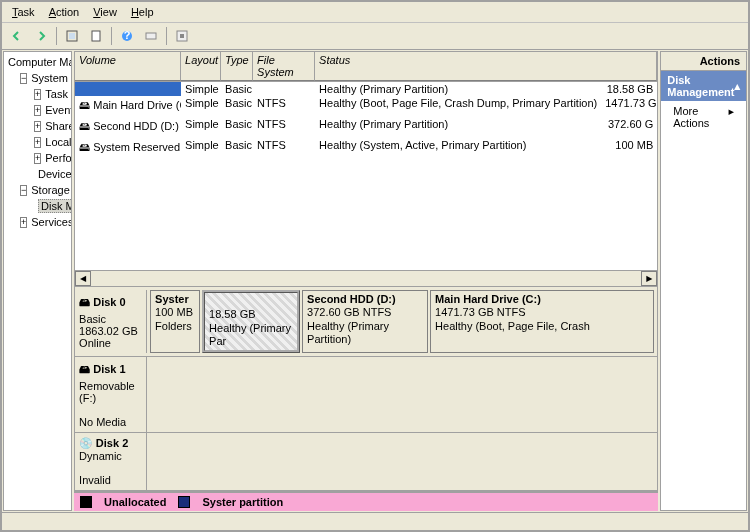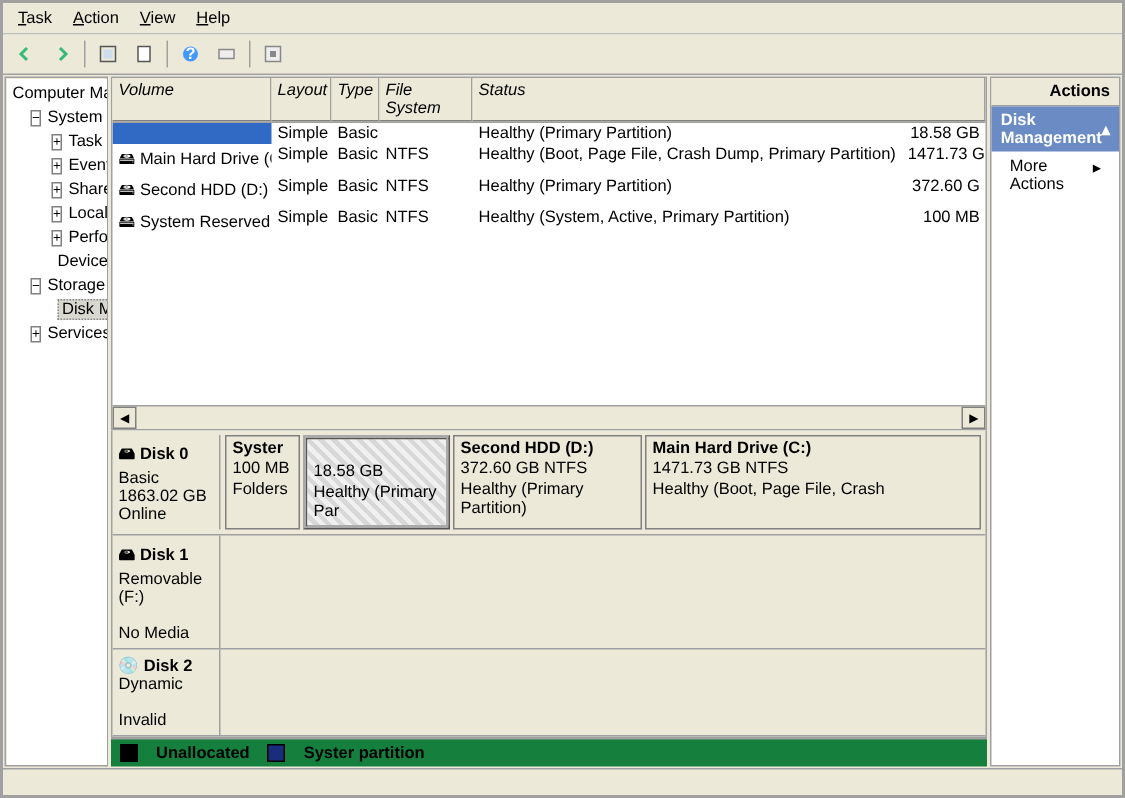--- a/index.html
+++ b/index.html
@@ -44,21 +44,21 @@
 .scrollbar-h .track { flex: 1; }
 .graphpane { background: #ece9d8; border: 1px solid #a0a0a0; border-top: none; max-height: 210px; overflow: auto; }
 .diskrow { display: flex; border-bottom: 1px solid #a0a0a0; min-height: 54px; align-items: center; }
 .diskinfo { width: 72px; padding: 4px; border-right: 1px solid #a0a0a0; }
 .diskinfo .dname { font-weight: bold; }
 .diskparts { flex: 1; display: flex; padding: 3px; gap: 2px; }
 .partition { border: 1px solid #808080; display: flex; flex-direction: row; min-width: 50px; }
 .partition .pbar { height: 10px; background: #1a2d7a; }
 .partition .pbody { padding: 2px 4px; font-size: 10px; line-height: 1.2; }
 .partition.hatched .pbody { background: repeating-linear-gradient(45deg, #f0f0f0, #f0f0f0 3px, #d8d8d8 3px, #d8d8d8 6px); }
-.legend { display: flex; gap: 12px; padding: 3px 6px; border-top: 1px solid #a0a0a0; background: #15803d; align-items: center; }
+.legend { display: flex; gap: 12px; padding: 3px 6px; border-top: 1px solid #a0a0a0; background: #f9a8d4; align-items: center; }
 .legend .sw { width: 12px; height: 12px; border: 1px solid #000; display: inline-block; }
 .legend .black { background: #000; }
 .legend .blue { background: #1a2d7a; }
 .actions { width: 110px; background: #fff; border: 1px solid #a0a0a0; margin: 1px; display: flex; flex-direction: column; }
 .actions-hdr { background: #ece9d8; padding: 3px 6px; font-weight: bold; border-bottom: 1px solid #a0a0a0; text-align: right; }
 .actions-sub { background: #6b8bc4; color: #fff; padding: 3px 6px; font-weight: bold; display: flex; justify-content: space-between; align-items: center; }
 .actions-item { padding: 4px 12px; display: flex; justify-content: space-between; cursor: default; }
 .status { height: 18px; border-top: 1px solid #a0a0a0; background: #ece9d8; }
 svg { display: block; }
 </style>

